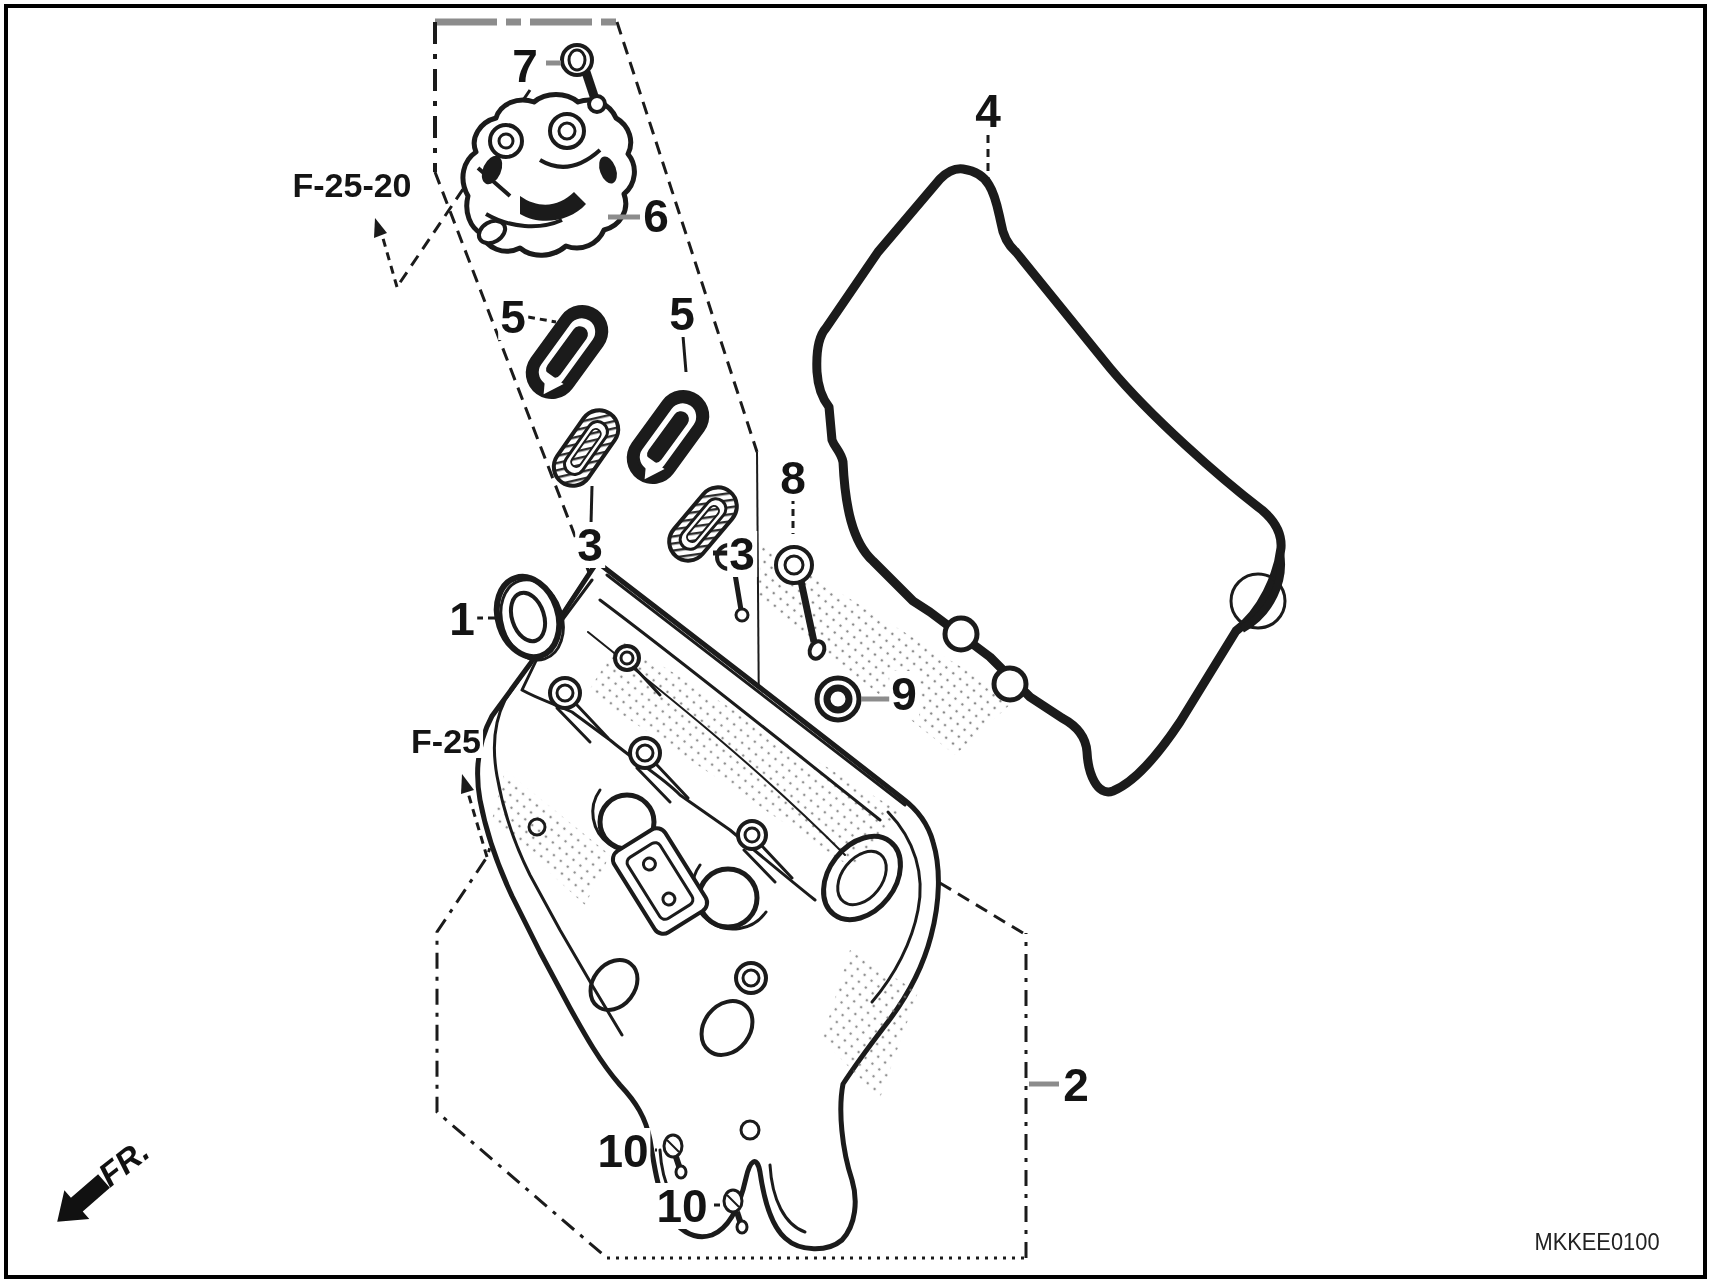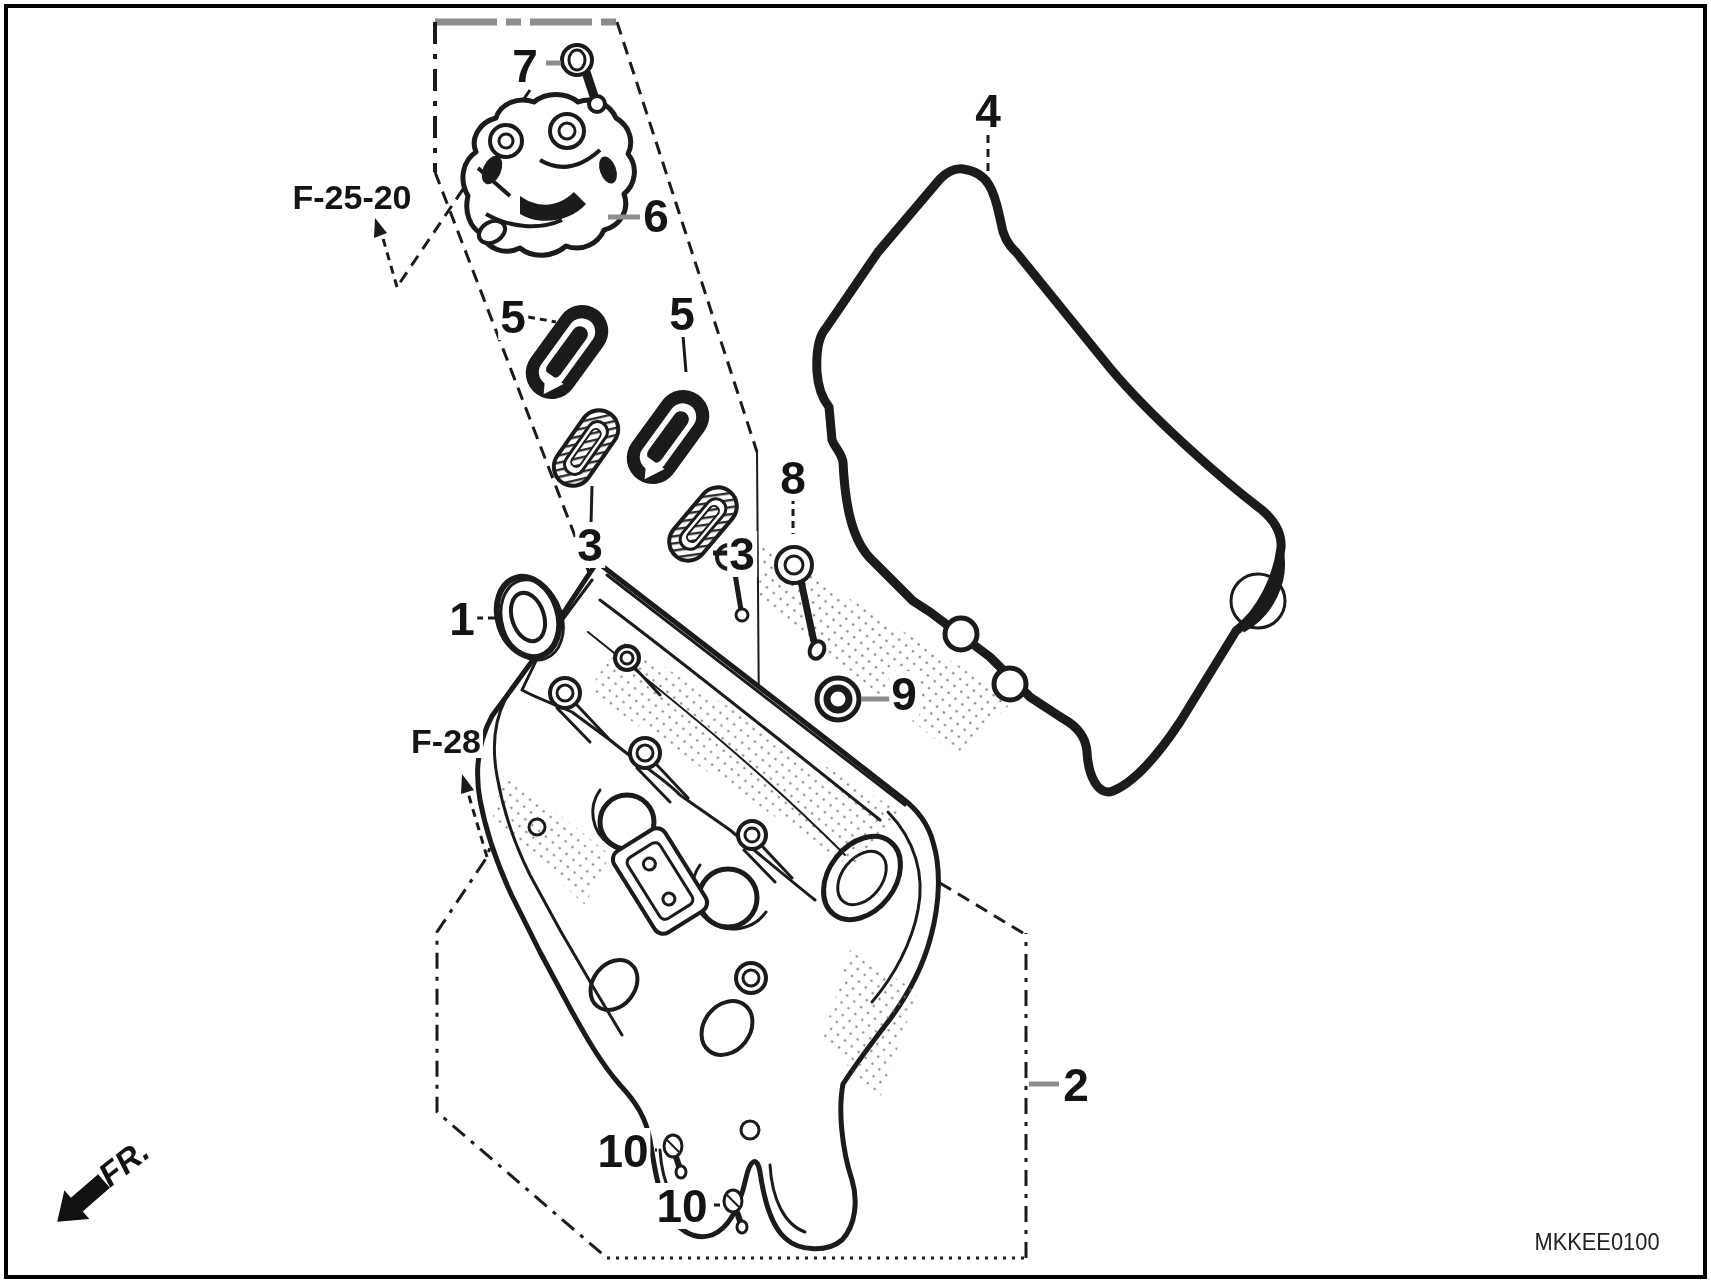--- a/index.html
+++ b/index.html
@@ -291,22 +291,22 @@
       <div class="callout" style="left: 682px; top: 314px;">5</div>
       <div class="callout" style="left: 590px; top: 545px;">3</div>
       <div class="callout" style="left: 742px; top: 554px;">3</div>
       <div class="callout" style="left: 462px; top: 619px;">1</div>
       <div class="callout" style="left: 793px; top: 478px;">8</div>
       <div class="callout" style="left: 904px; top: 694px;">9</div>
       <div class="callout" style="left: 988px; top: 111px;">4</div>
       <div class="callout" style="left: 1076px; top: 1085px;">2</div>
       <div class="callout" style="left: 623px; top: 1151px;">10</div>
       <div class="callout" style="left: 682px; top: 1206px;">10</div>
-      <div class="ref-label" style="left: 352px; top: 185px; margin-top: 12px;">F-25-20</div>
-      <div class="ref-label" style="left: 446px; top: 741px;">F-28</div>
+      <div class="ref-label" style="left: 352px; top: 185px;">F-25-20</div>
+      <div class="ref-label" style="left: 446px; top: 741px;">F-25</div>
     </div>
 
   <div class="fr-label" style="left:124px; top:1163px;">FR.</div>
 
   <div class="diagram-code" style="left:1597px; top:1242px;">MKKEE0100</div>
 
   <div class="frame"></div>
 </div>
 
 </body></html>

